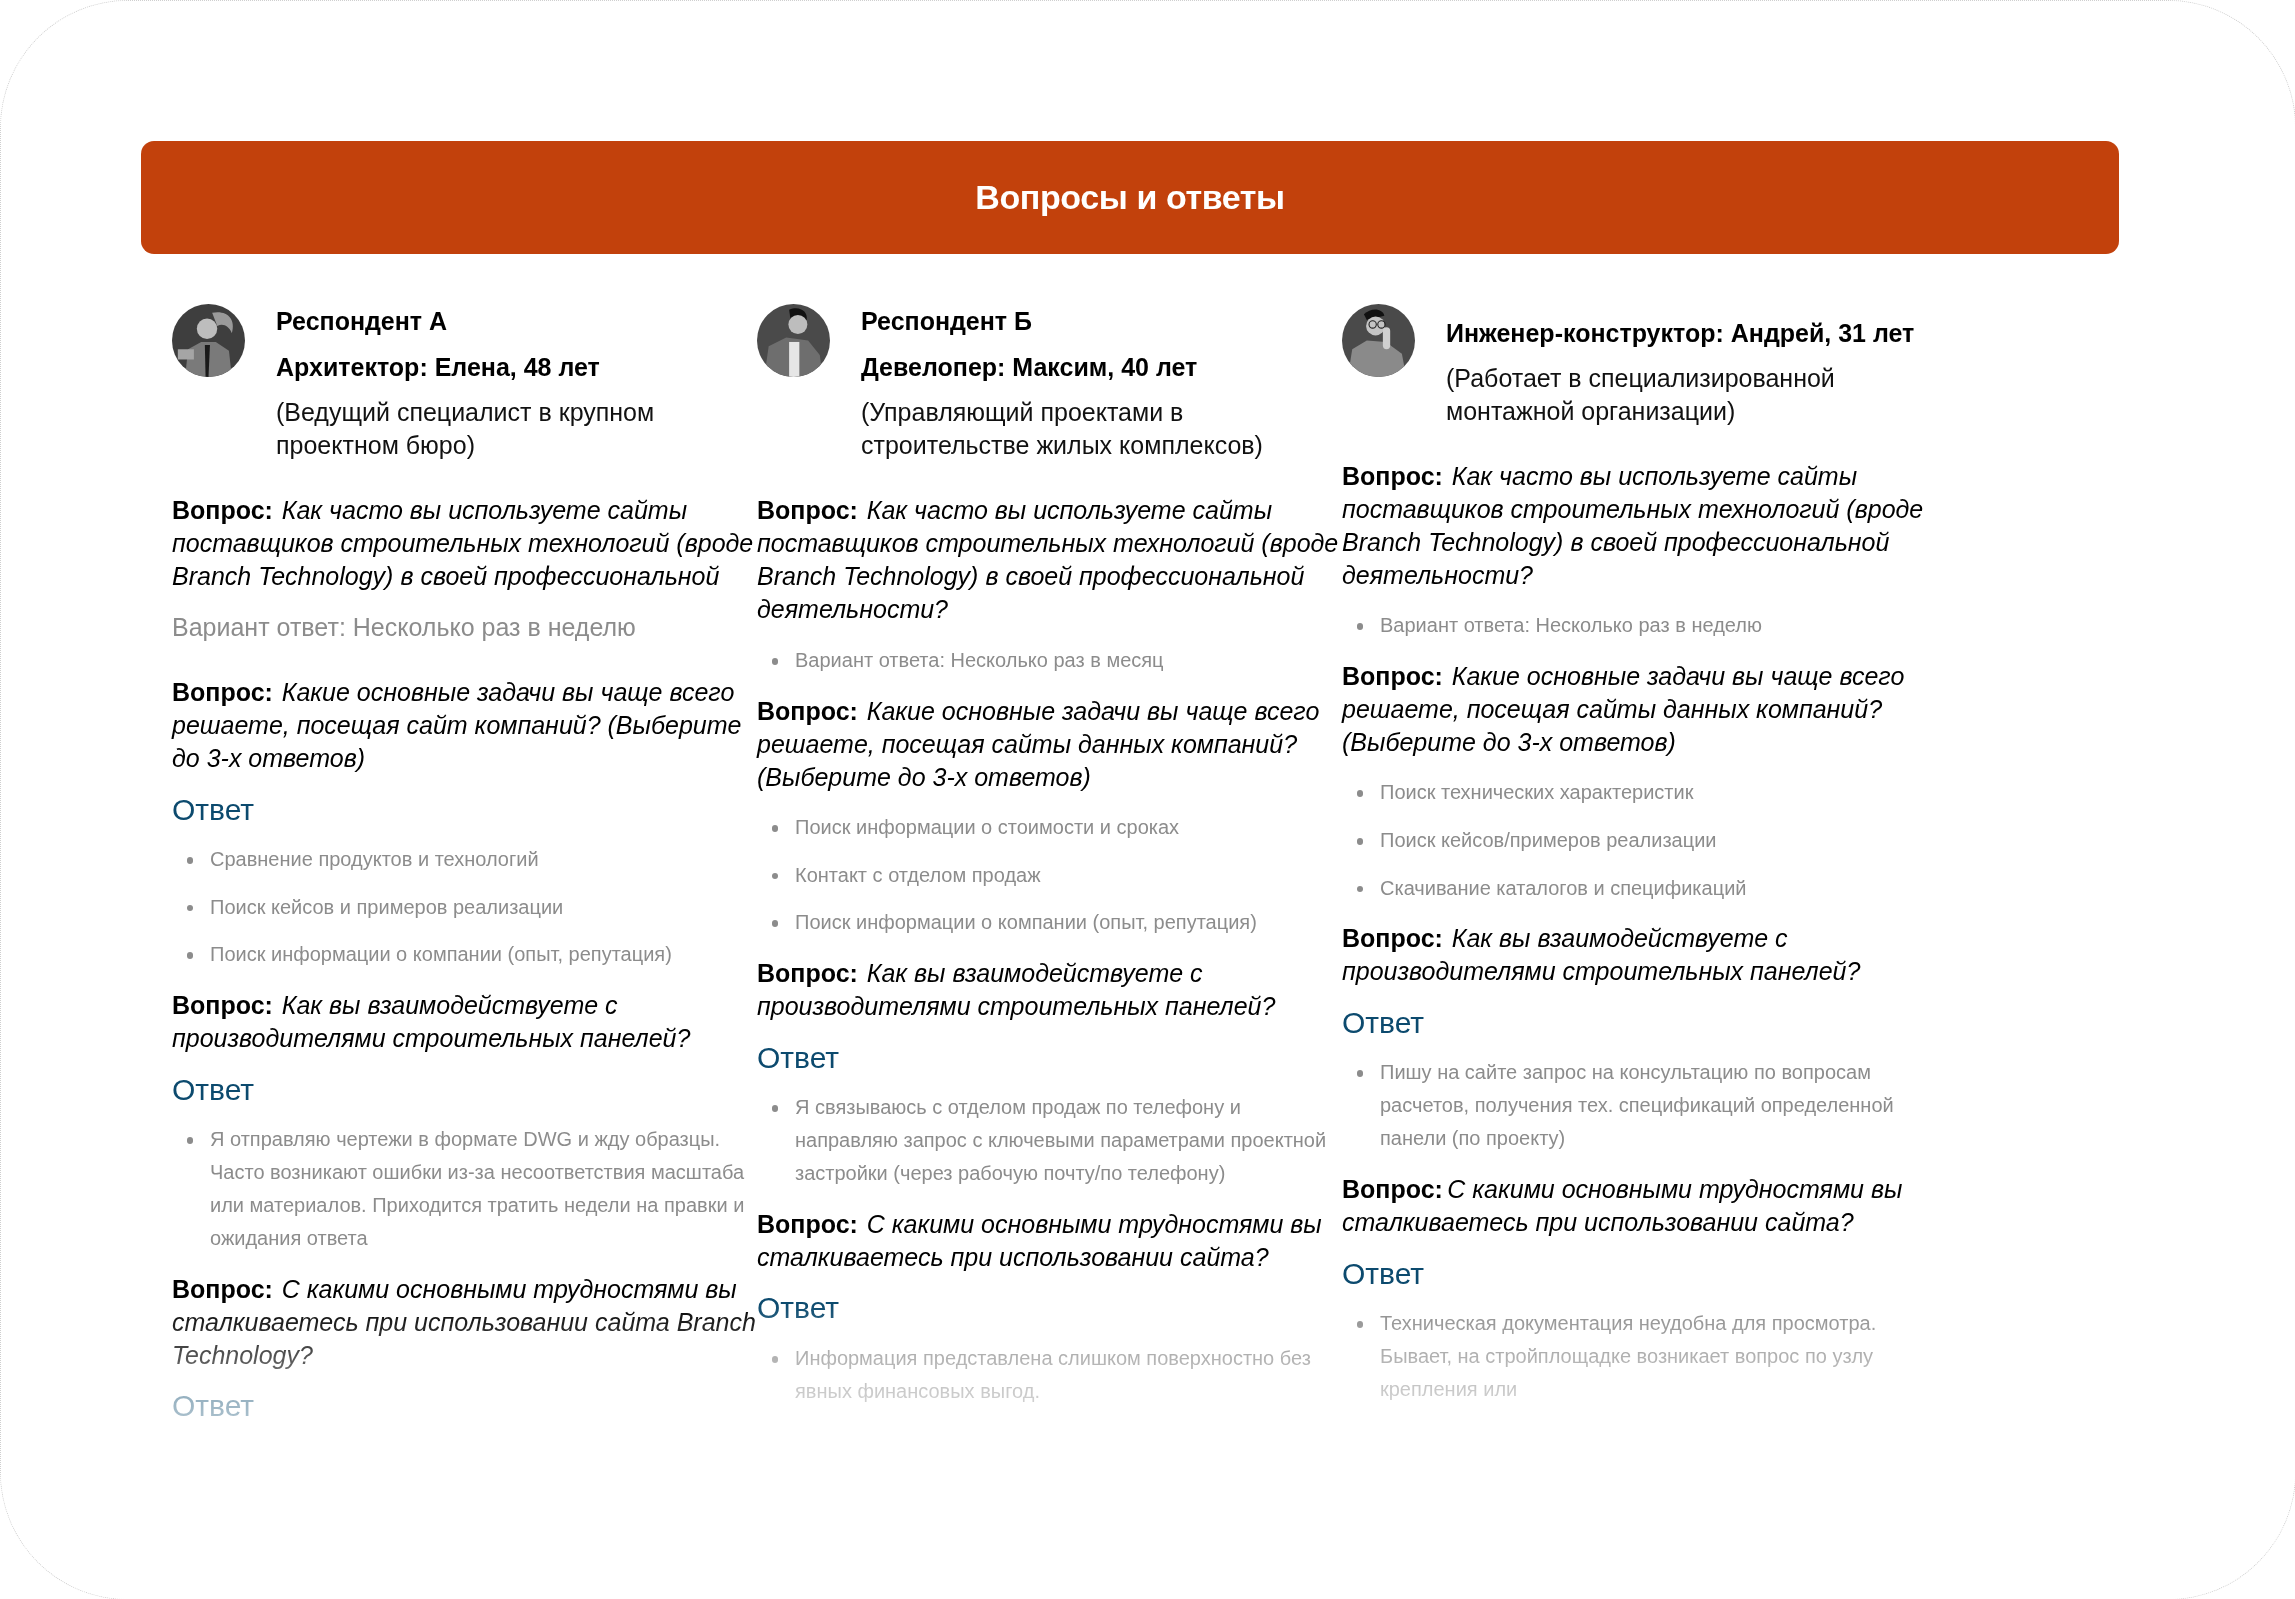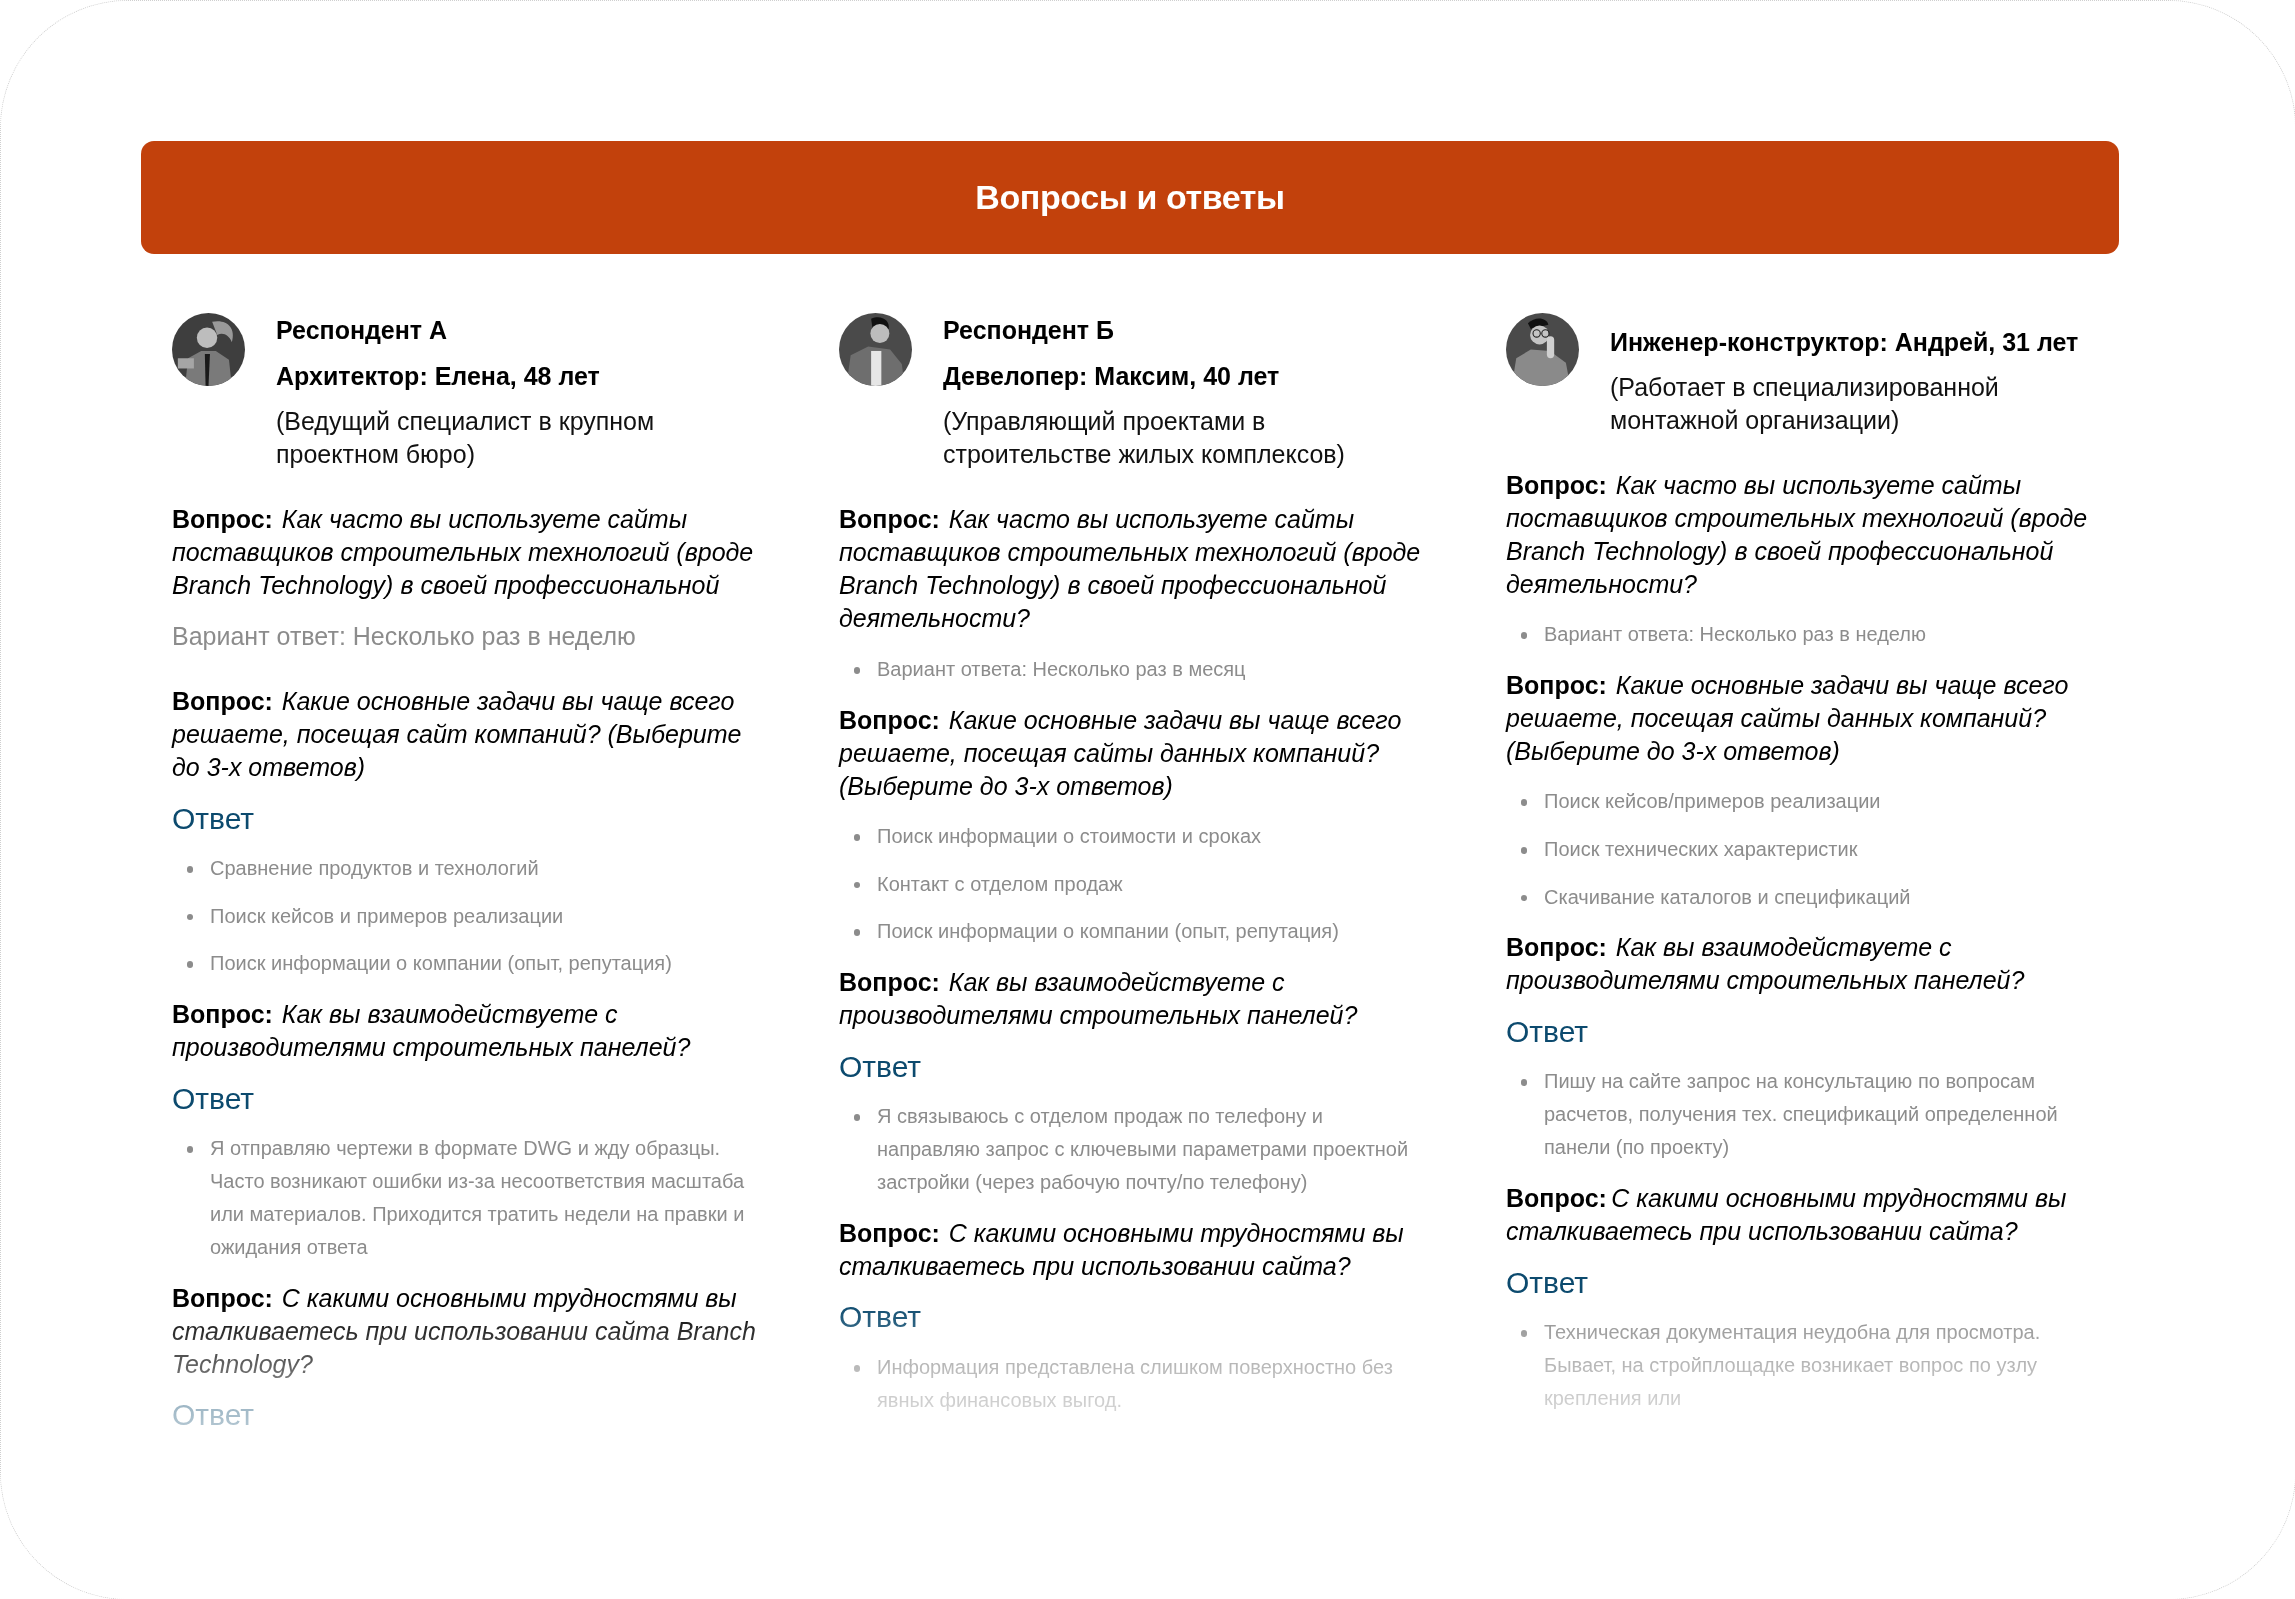--- a/index.html
+++ b/index.html
@@ -16,21 +16,21 @@
   .header {
     position: absolute; left: 140px; top: 140px; width: 1978px; height: 113px;
     background: #c2410c; border-radius: 13px;
     display: flex; align-items: center; justify-content: center;
   }
   .header-title {
     color: #fff; font-weight: bold; font-size: 34px; letter-spacing: -0.4px;
   }
   .columns {
     position: absolute; left: 171px; top: 301px; width: 1953px;
-    display: flex; gap: 82px; margin-top: 9px;
+    display: flex; 
   }
   .column { width: 585px; flex: 0 0 585px; }
   .resp-head { display: flex; align-items: flex-start; }
   .avatar {
     width: 73px; height: 73px; border-radius: 50%; flex: 0 0 73px;
     overflow: hidden; margin-right: 31px; margin-top: 1.5px;
   }
   .avatar svg { display: block; }
   .resp-info { flex: 1; }
   .resp-label { font-size: 25px; font-weight: bold; line-height: 32px; margin-top: 2.9px; }
@@ -189,22 +189,22 @@
       <div class="qa">
         <div class="question"><span class="q-label">Вопрос:</span><span class="q-text">Как часто вы используете сайты поставщиков строительных технологий (вроде Branch Technology) в своей профессиональной деятельности?</span></div>
         <ul class="answers">
           <li>Вариант ответа: Несколько раз в неделю</li>
         </ul>
       </div>
 
       <div class="qa" style="margin-top:17.6px">
         <div class="question"><span class="q-label">Вопрос:</span><span class="q-text">Какие основные задачи вы чаще всего решаете, посещая сайты данных компаний? (Выберите до 3-х ответов)</span></div>
         <ul class="answers">
+          <li>Поиск технических характеристик</li>
           <li>Поиск кейсов/примеров реализации</li>
-          <li>Поиск технических характеристик</li>
           <li>Скачивание каталогов и спецификаций</li>
         </ul>
       </div>
 
       <div class="qa" style="margin-top:17.6px">
         <div class="question"><span class="q-label">Вопрос:</span><span class="q-text">Как вы взаимодействуете с производителями строительных панелей?</span></div>
         <div class="answer-label">Ответ</div>
         <ul class="answers">
           <li>Пишу на сайте запрос на консультацию по вопросам расчетов, получения тех. спецификаций определенной панели (по проекту)</li>
         </ul>

